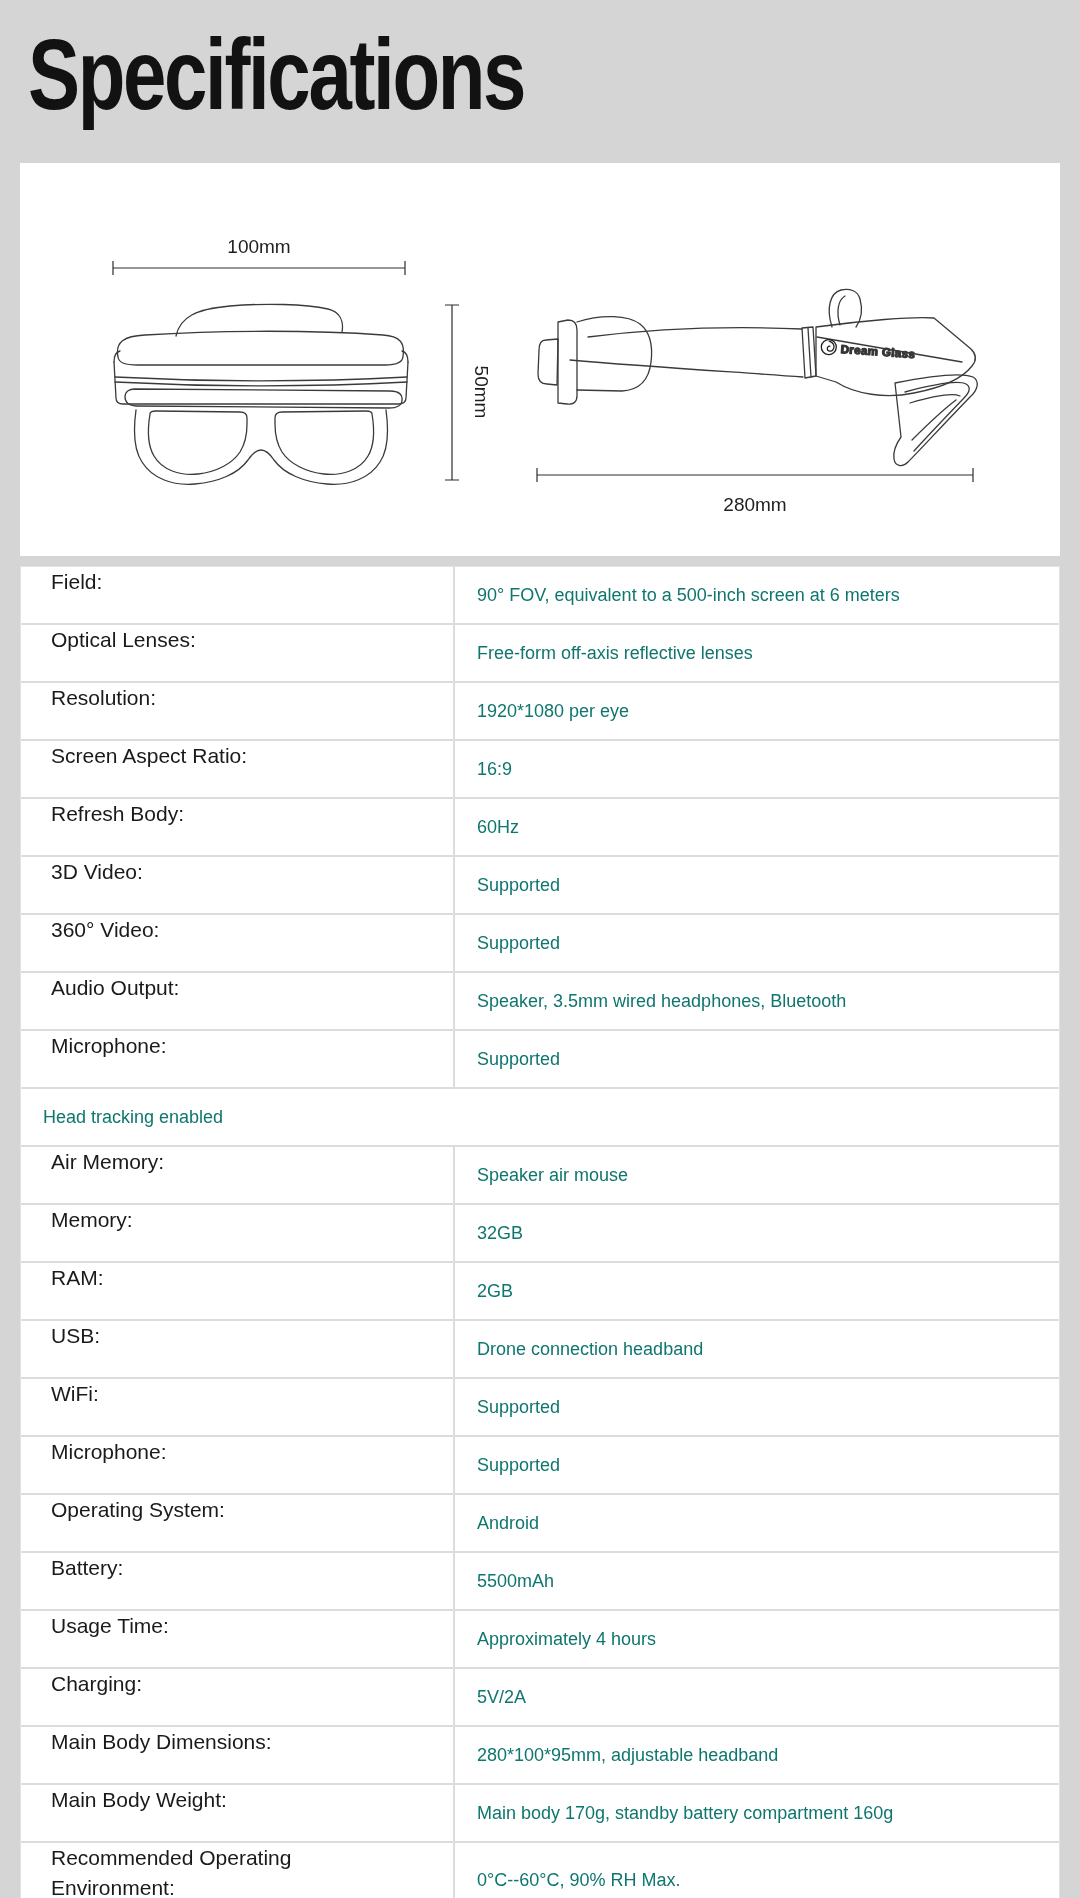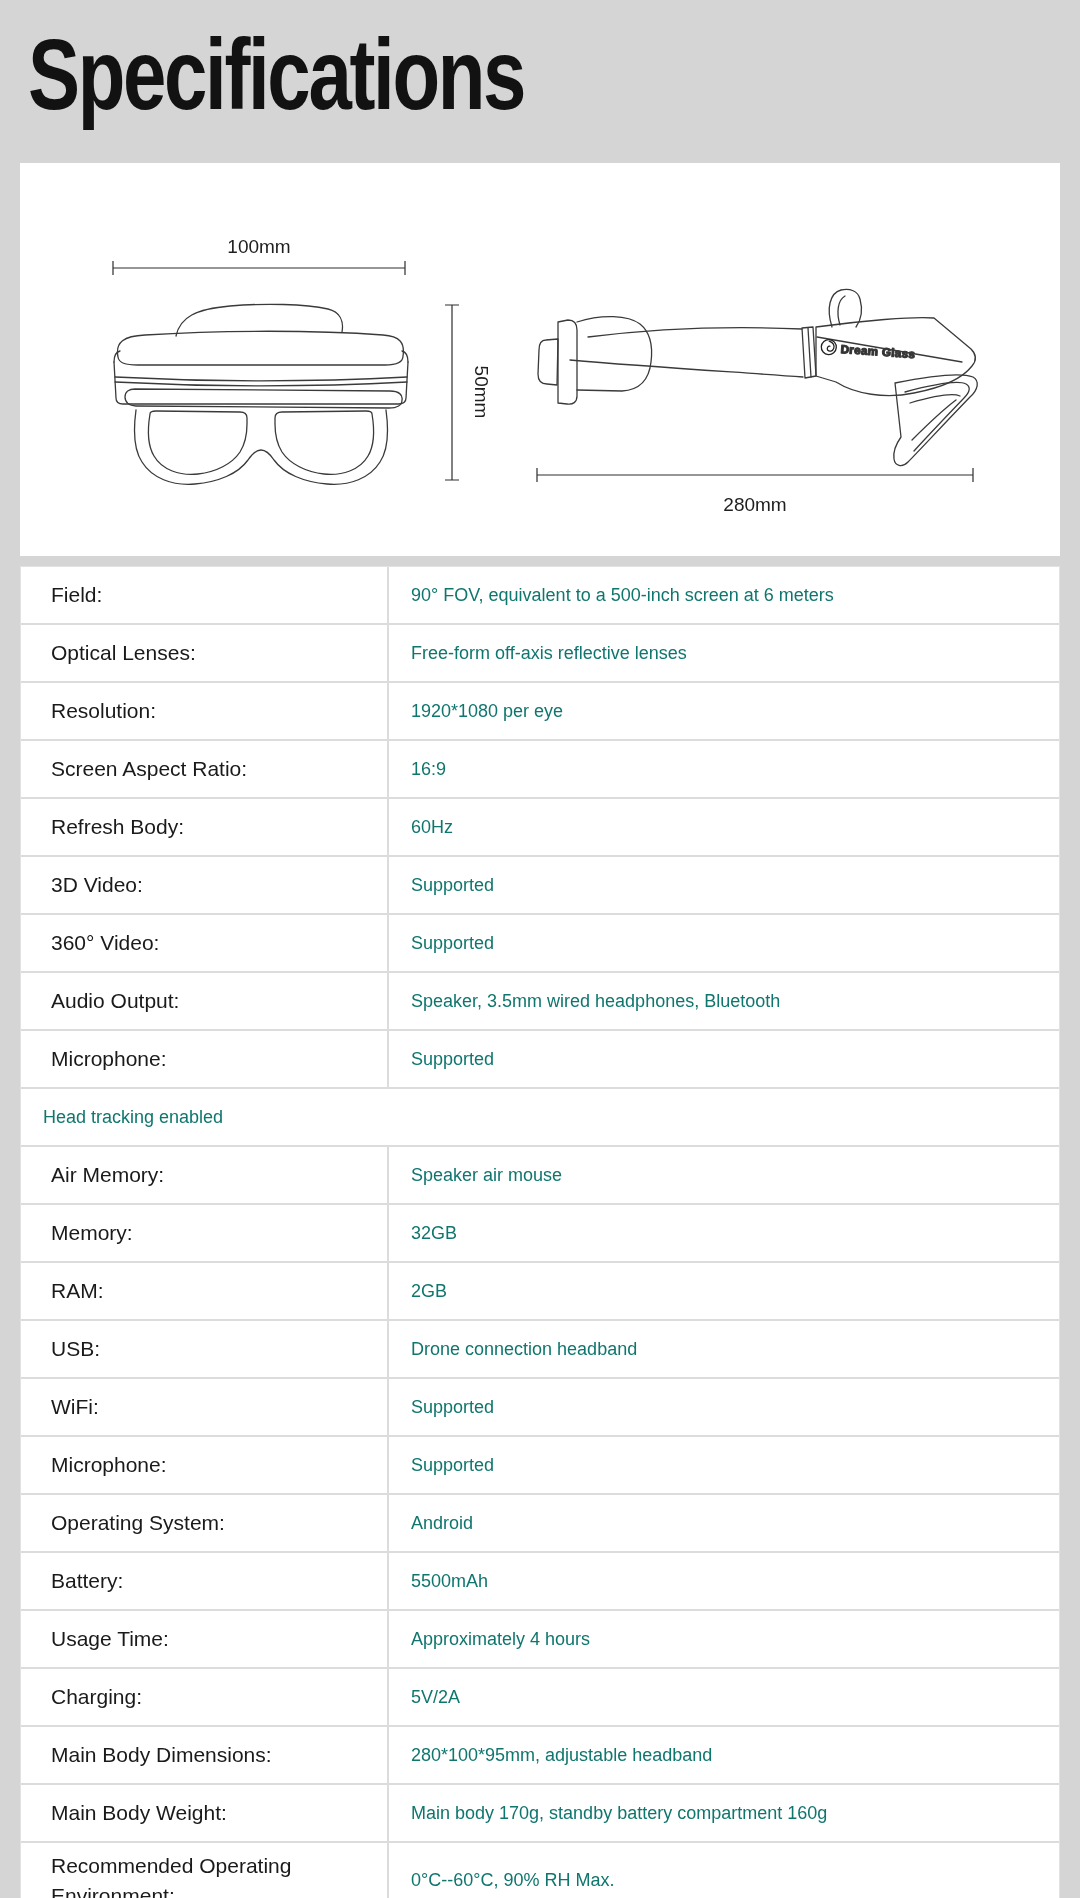--- a/index.html
+++ b/index.html
@@ -24,22 +24,22 @@
   .dim-line{stroke:#2e2e2e;stroke-width:1.2;fill:none}
   .dim-text{font-size:19px;fill:#1f1f1f;font-family:"Liberation Sans",sans-serif}
   .brand-text{font-size:11.5px;font-weight:700;fill:#222;letter-spacing:.4px;font-family:"Liberation Sans",sans-serif}
   .spec-table{
     position:absolute;left:20px;top:566px;width:1040px;
     background:#ffffff;border:1px solid #e2e2e2;box-sizing:border-box;
   }
   .spec-row{display:flex;height:56px;border-bottom:2px solid #dcdcdc;background:#fff}
   .spec-row:last-child{border-bottom:none;height:75px}
   .spec-label{
-    width:368px;box-sizing:border-box;border-right:2px solid #dcdcdc;
-    display:flex;align-items:center;padding-left:30px;
+    width:434px;box-sizing:border-box;border-right:2px solid #dcdcdc;
+    display:flex;padding-left:30px;
     font-size:21px;color:#1a1a1a;
   }
   .spec-label span{display:block;max-width:280px;line-height:30px}
   .spec-value{
     flex:1;display:flex;align-items:center;padding-left:22px;
     font-size:18px;color:#0f766e;
   }
 </style>
 </head>
 <body>

